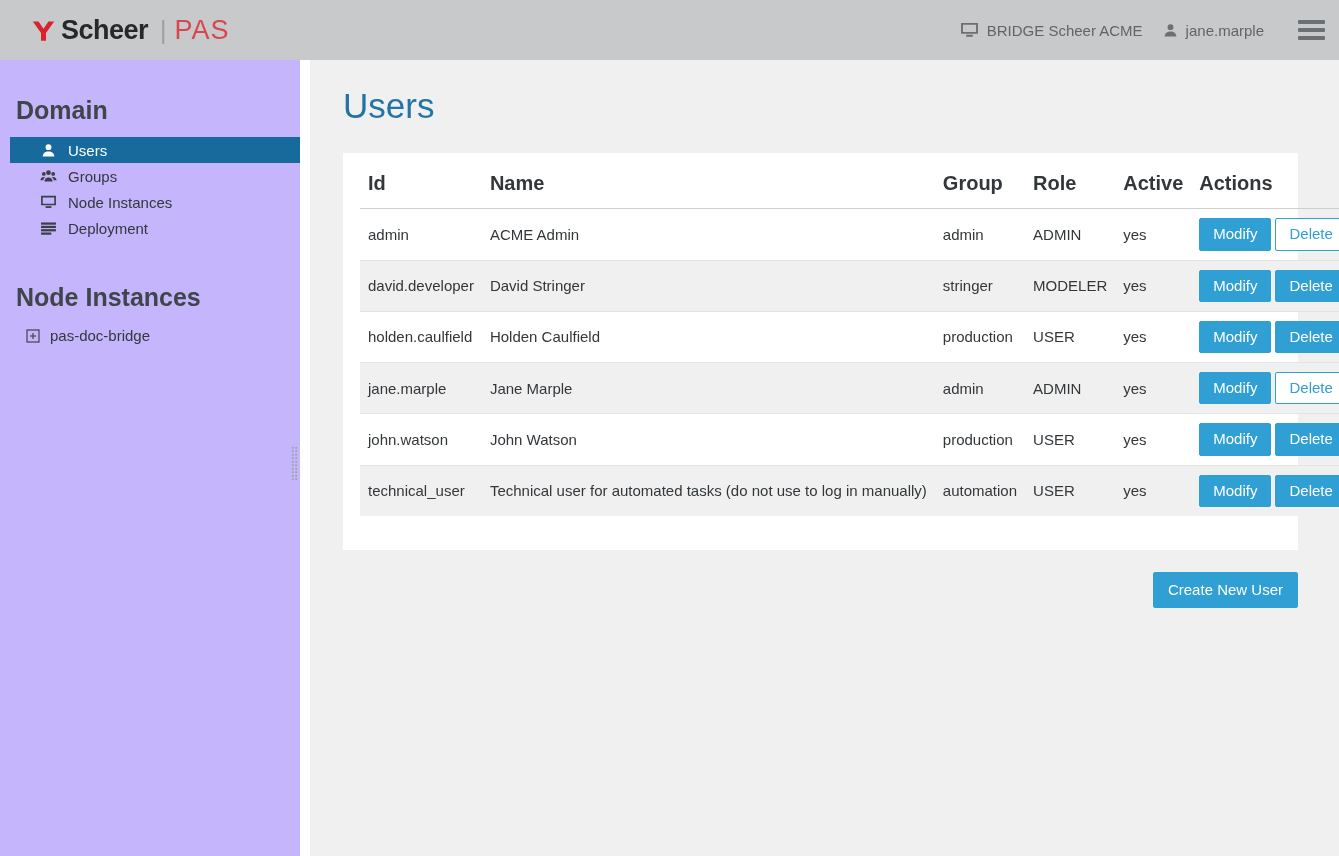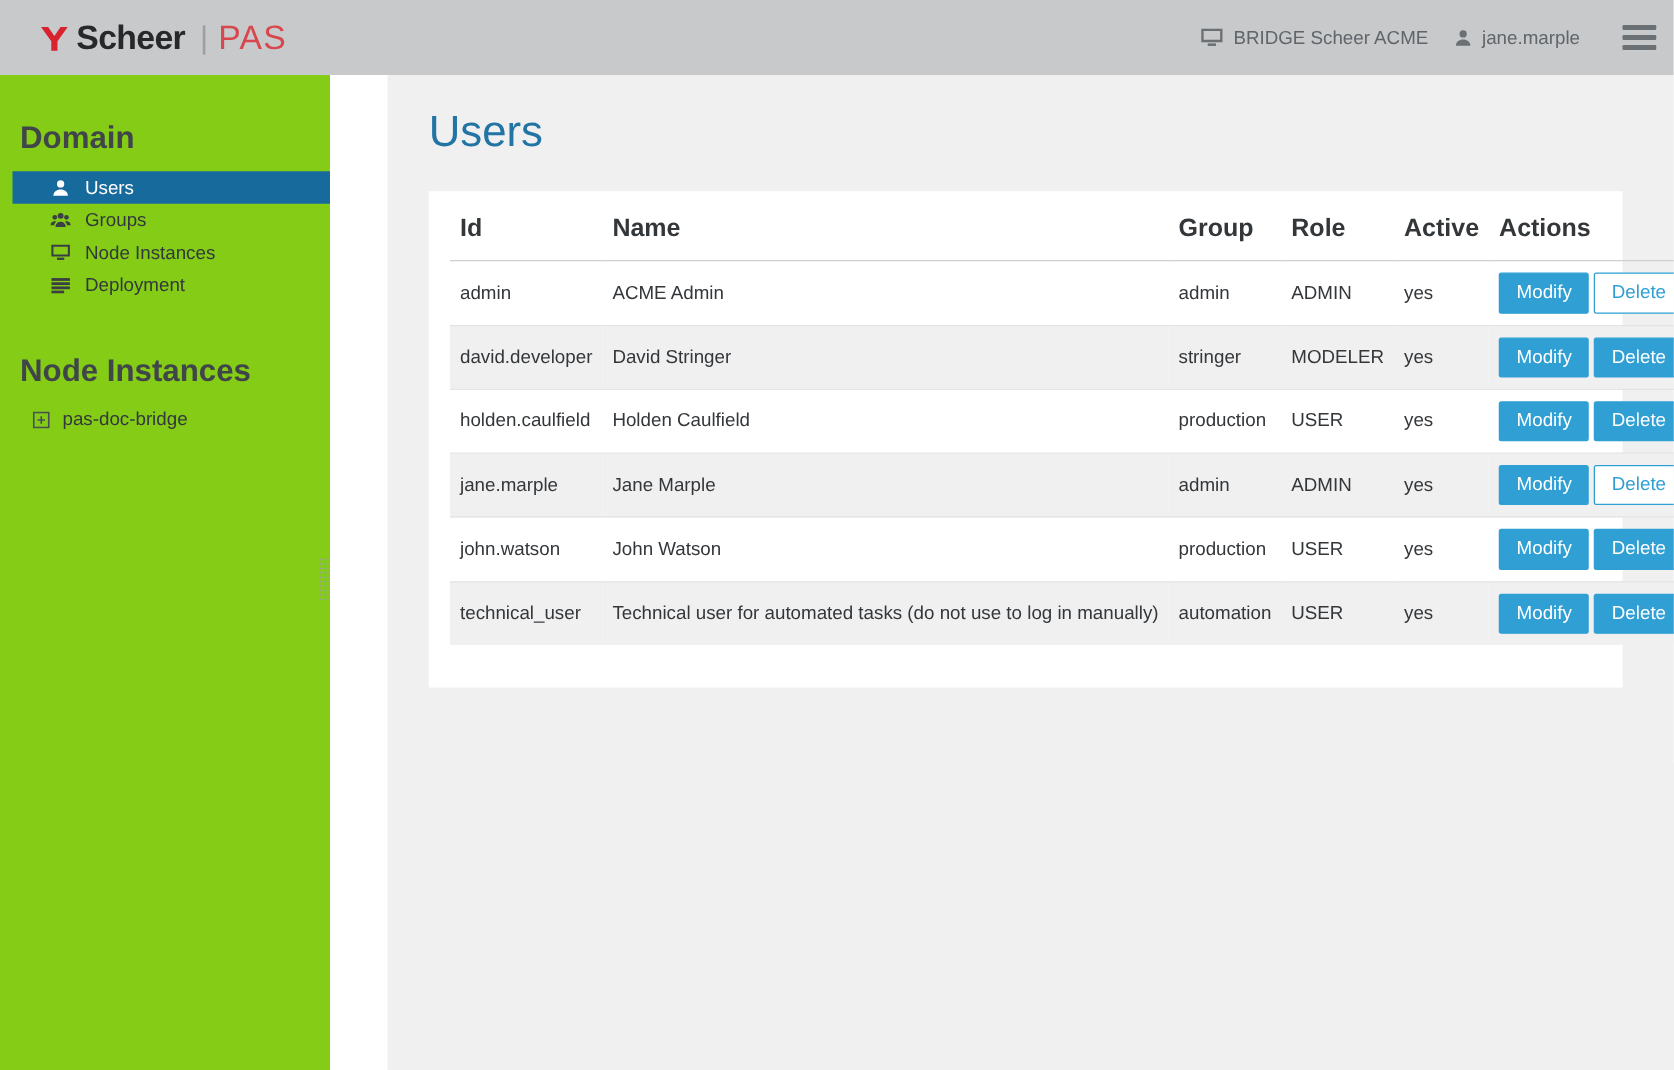--- a/index.html
+++ b/index.html
@@ -30,22 +30,22 @@
   .topbar-right { margin-left: auto; display: flex; align-items: center; color: #60656a; font-size: 15px; }
   .topbar-right .icon { display: inline-flex; margin-right: 8px; color: #6a7074; }
   .top-node { display: flex; align-items: center; margin-right: 20px; cursor: pointer; }
   .top-user { display: flex; align-items: center; margin-right: 34px; cursor: pointer; }
   .hamburger { display: flex; flex-direction: column; gap: 4px; cursor: pointer; padding: 2px 0; }
   .hamburger span { display: block; width: 27px; height: 4px; background: #6b7074; border-radius: 1px; }
 
   
   .sidebar {
     position: absolute; top: 60px; left: 0; bottom: 0;
-    width: 264px;
-    background: #84cc16;
+    width: 300px;
+    background: #c4b5fd;
   }
   .side-heading {
     margin: 36px 0 12px 16px;
     font-size: 25px; font-weight: 700; color: #3f4549;
   }
   .side-heading.second { margin-top: 42px; }
   .side-nav { list-style: none; margin: 0; padding: 0; }
   .side-item {
     height: 26px;
     margin-left: 10px;
@@ -336,13 +336,16 @@
       <span class="actions-wrap">
         <button class="btn">Modify</button>
         <button class="btn">Delete</button>
       </span>
     </td>
   </tr>
         </tbody>
     </table>
   </section>
 
+  <div class="create-row">
+    <button class="btn btn-create">Create New User</button>
+  </div>
 </main>
 
 </body></html>

